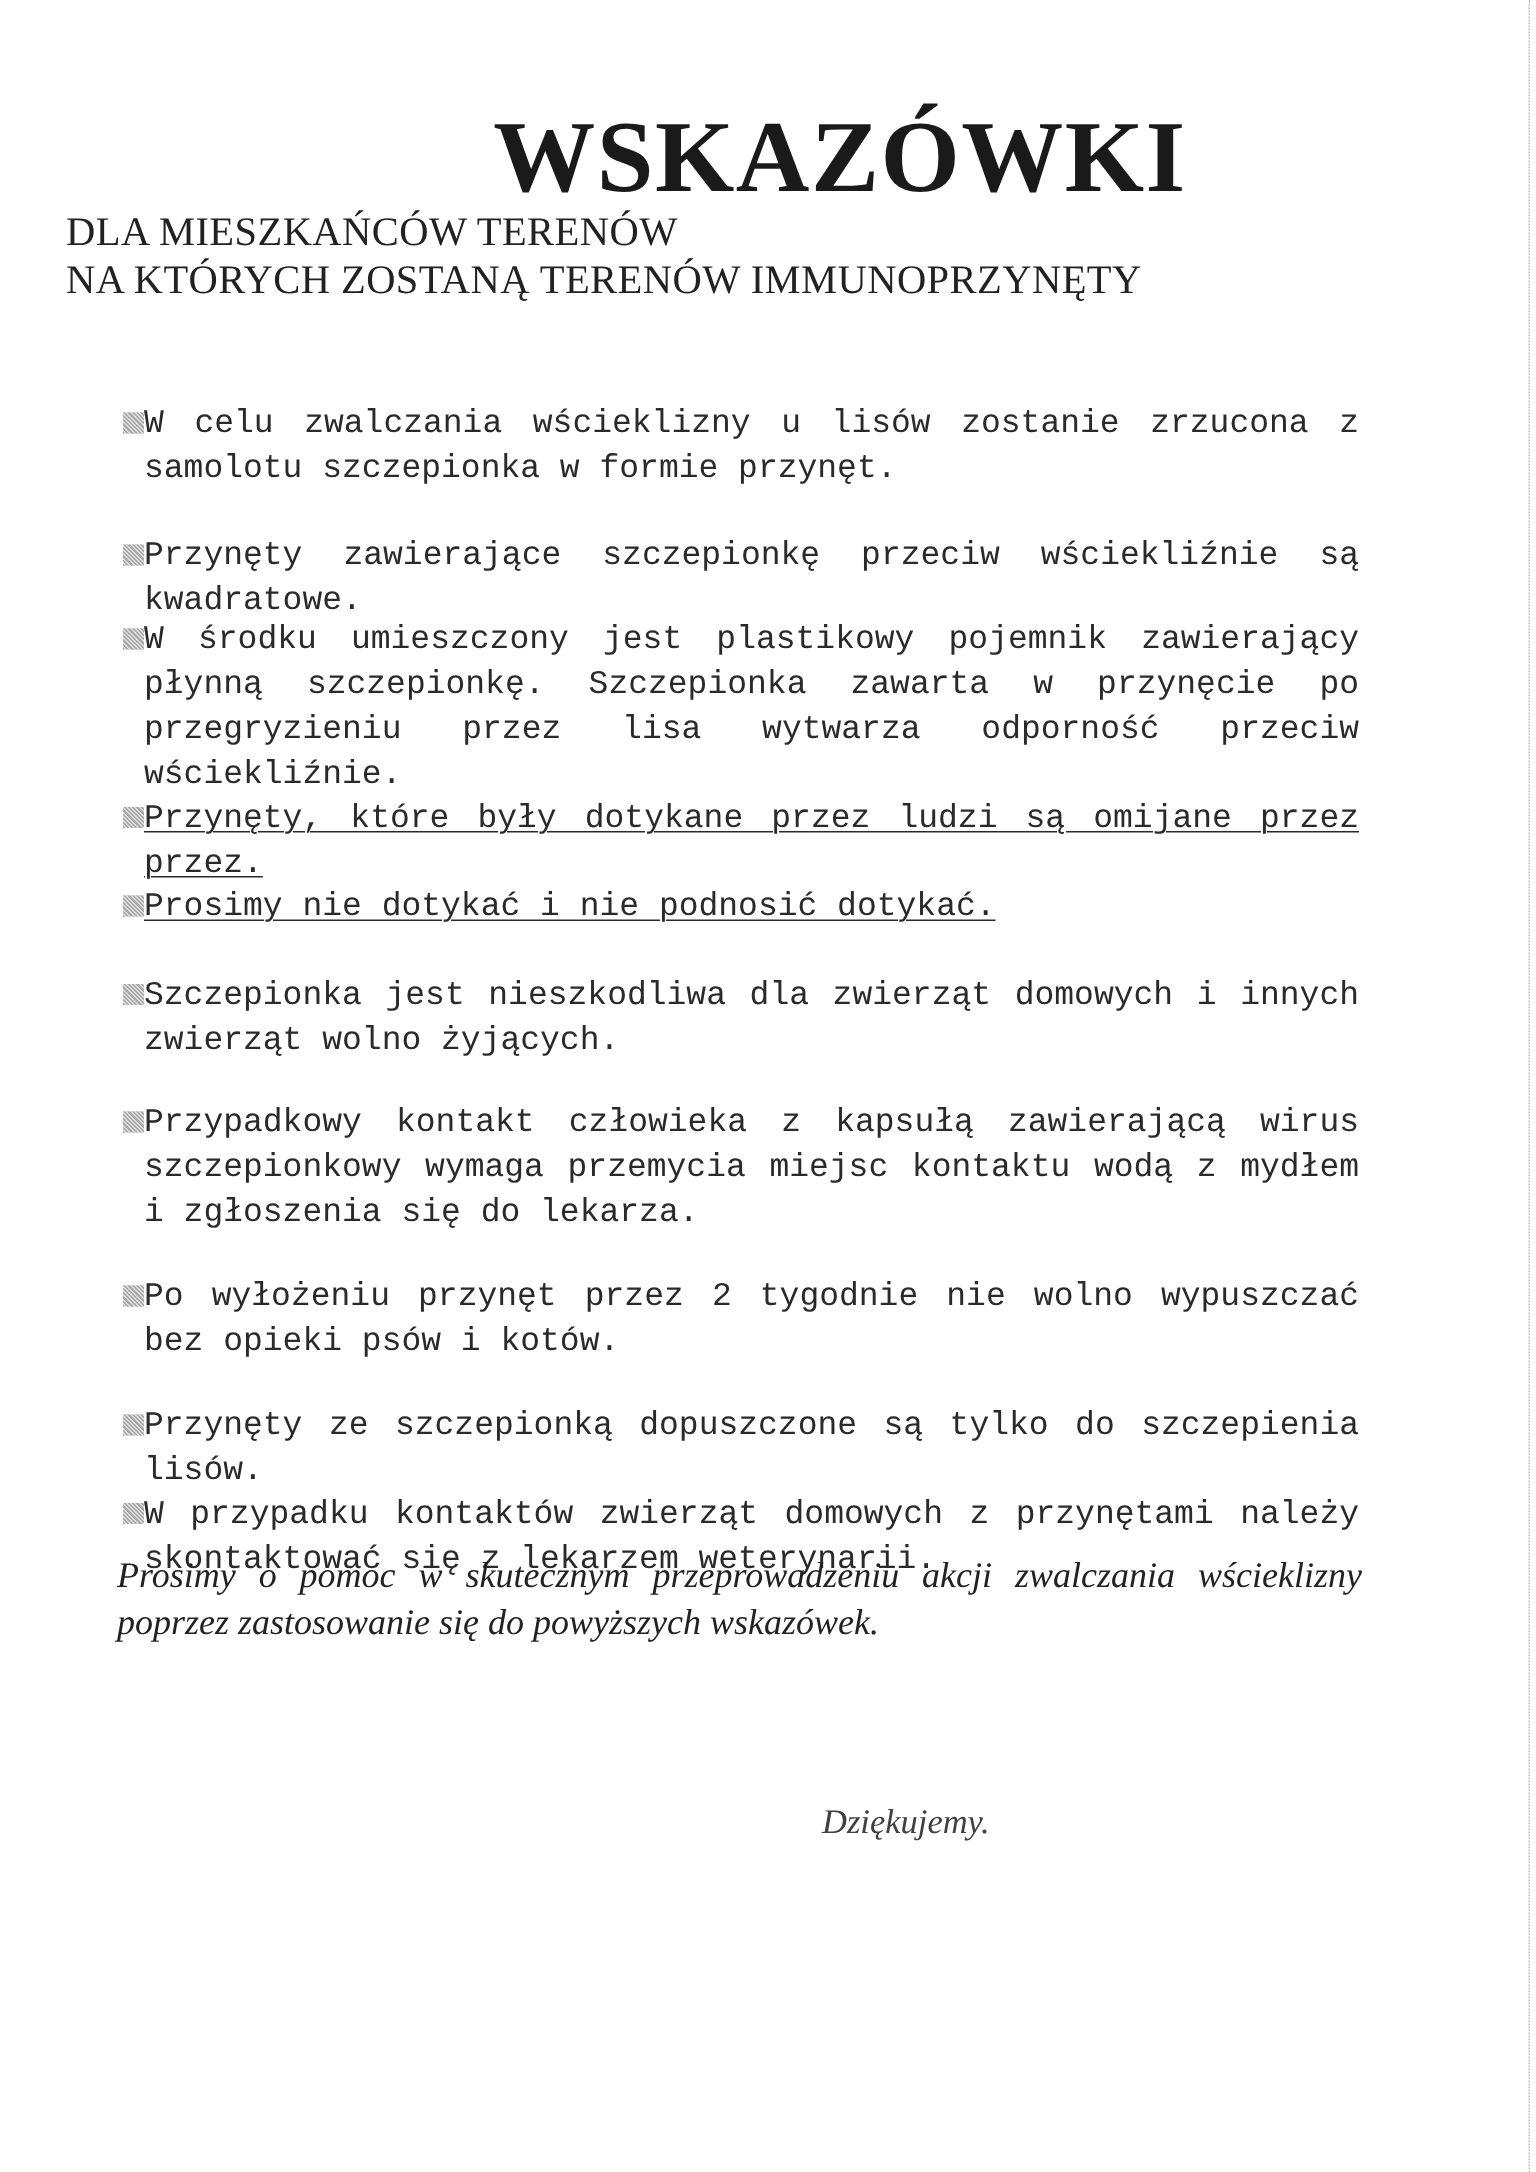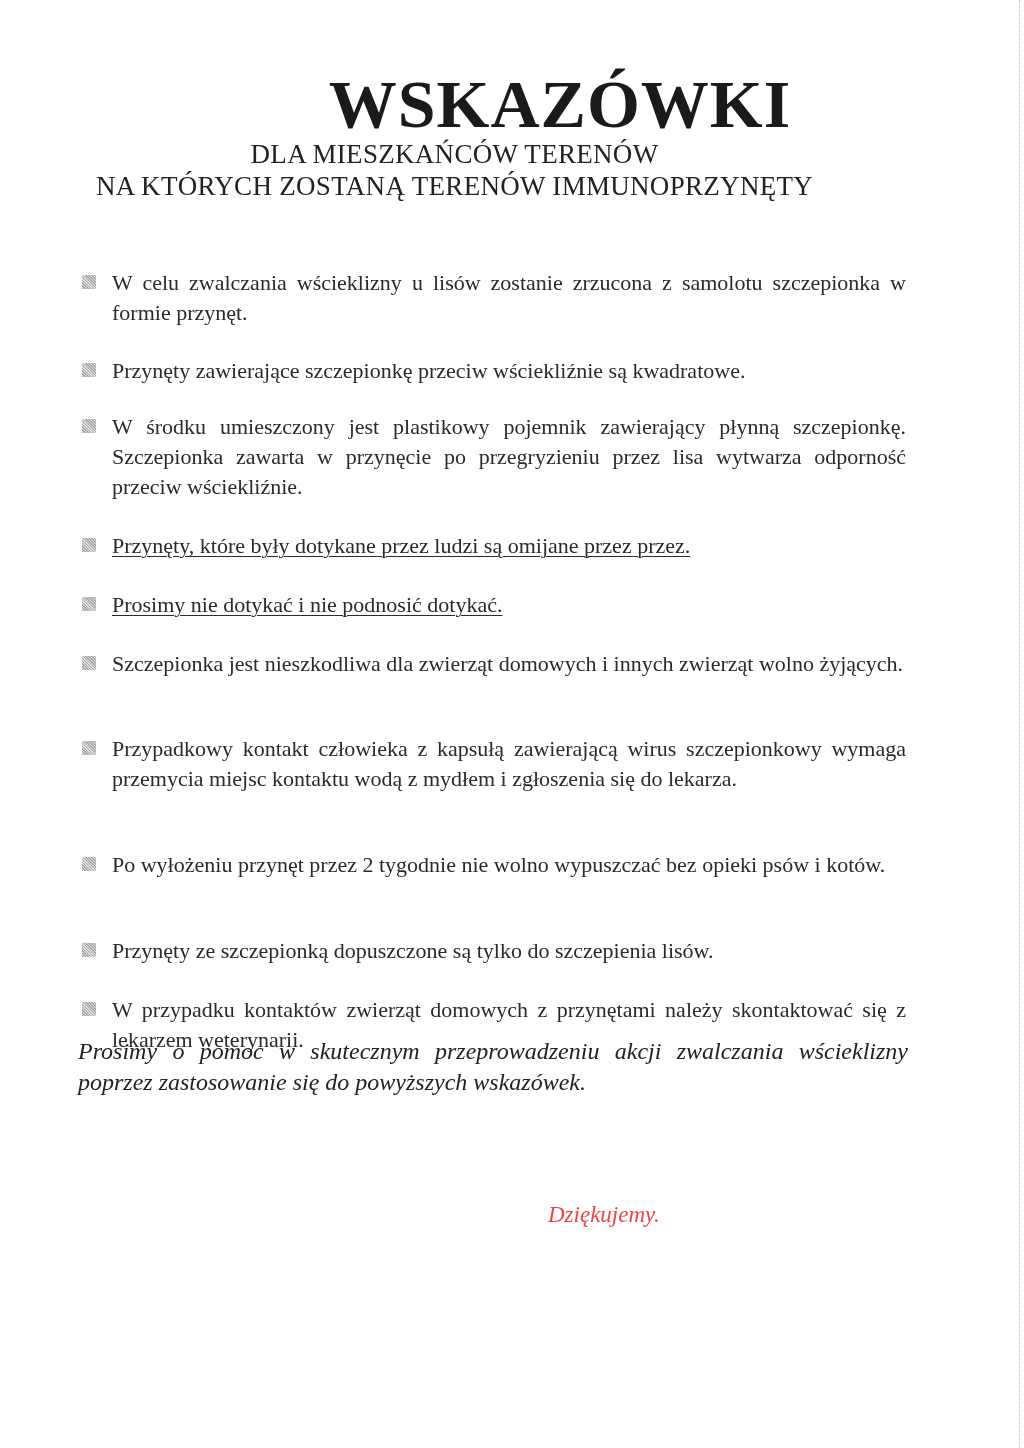--- a/index.html
+++ b/index.html
@@ -11,52 +11,52 @@
   .edge-line {
     position: absolute; right: 4px; top: 0; width: 0; height: 1448px;
     border-left: 1px dotted #b8b8b8;
   }
   .title {
     position: absolute; left: 0; width: 1024px; top: 68px; text-align: center;
     font-family: "Liberation Serif", "DejaVu Serif", serif;
     font-size: 68px; letter-spacing: 1px; color: #1a1a1a; line-height: 72px;
   }
   .subtitle {
-    position: absolute; left: 0; width: 909px; top: 138px; text-align: center;
+    position: absolute; left: 0; width: 909px; top: 138px; 
     font-family: "Liberation Serif", "DejaVu Serif", serif;
-    font-size: 27px; line-height: 32px; color: #222; letter-spacing: 0.3px;
+    font-size: 27px; line-height: 32px; color: #222; letter-spacing: 0.3px; padding-left: 44px;
   }
   .subtitle div { white-space: nowrap; }
   .bullets { position: absolute; left: 80px; top: 268px; width: 826px; }
   .item {
     position: absolute; left: 0; width: 826px;
     font-family: "Liberation Serif", "DejaVu Serif", serif;
     font-size: 22px; line-height: 30px; color: #2a2a2a;
   }
   .item .bullet {
     position: absolute; left: 2px; top: 7px; width: 14px; height: 14px;
     background:
       repeating-linear-gradient(45deg, #9a9a9a 0 1px, #d8d8d8 1px 2px),
       #bdbdbd;
     opacity: 0.85;
   }
-  .item .text { margin-left: 32px; text-align: justify; text-align-last: left; }
+  .item .text { margin-left: 16px; text-align: justify; text-align-last: left; font-family: Liberation Mono, monospace; }
   .item.underline .text span {
     text-decoration: underline; text-decoration-thickness: 1px; text-underline-offset: 3px;
   }
   .closing {
     position: absolute; left: 78px; top: 1036px; width: 830px;
     font-family: "Liberation Serif", "DejaVu Serif", serif;
     font-style: italic; font-size: 24px; line-height: 31px; color: #222;
     text-align: justify; text-align-last: left;
   }
   .thanks {
     position: absolute; left: 548px; top: 1202px;
     font-family: "Liberation Serif", "DejaVu Serif", serif;
-    font-style: italic; font-size: 23px; color: #ef4444;
+    font-style: italic; font-size: 23px; color: #404040;
   }
 </style>
 </head>
 <body>
 
 <div class="edge-line"></div>
 
 <h1 class="title" style="margin:0;font-weight:bold;padding-left:48px;">WSKAZÓWKI</h1>
 
 <div class="subtitle">

